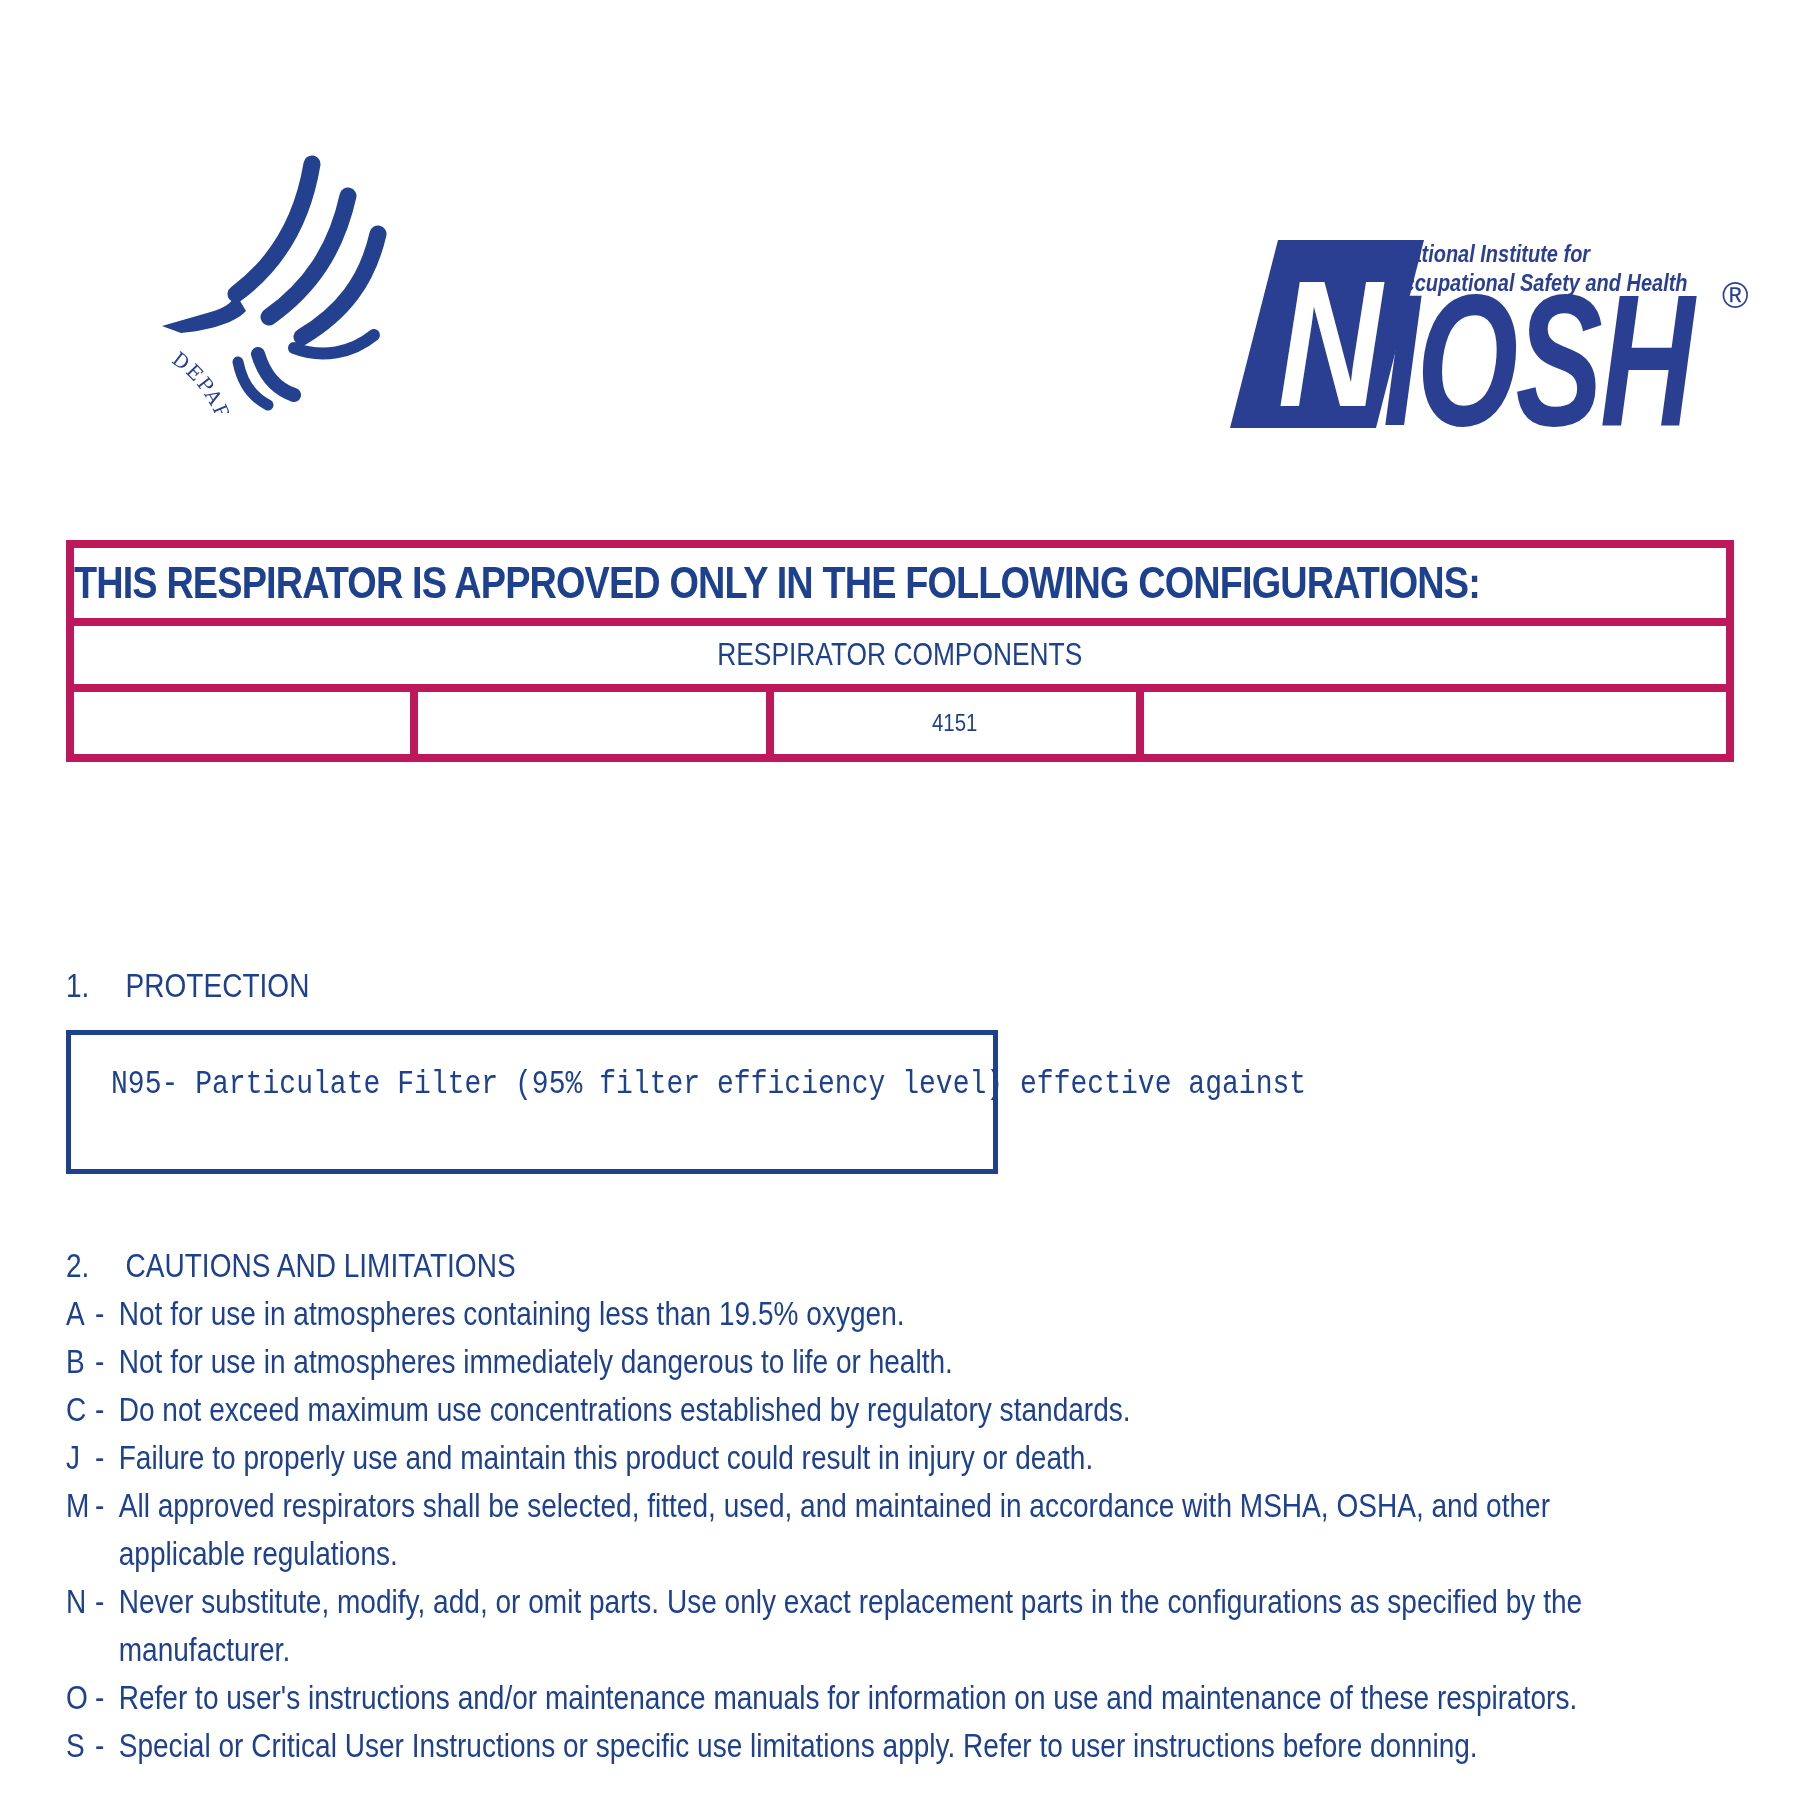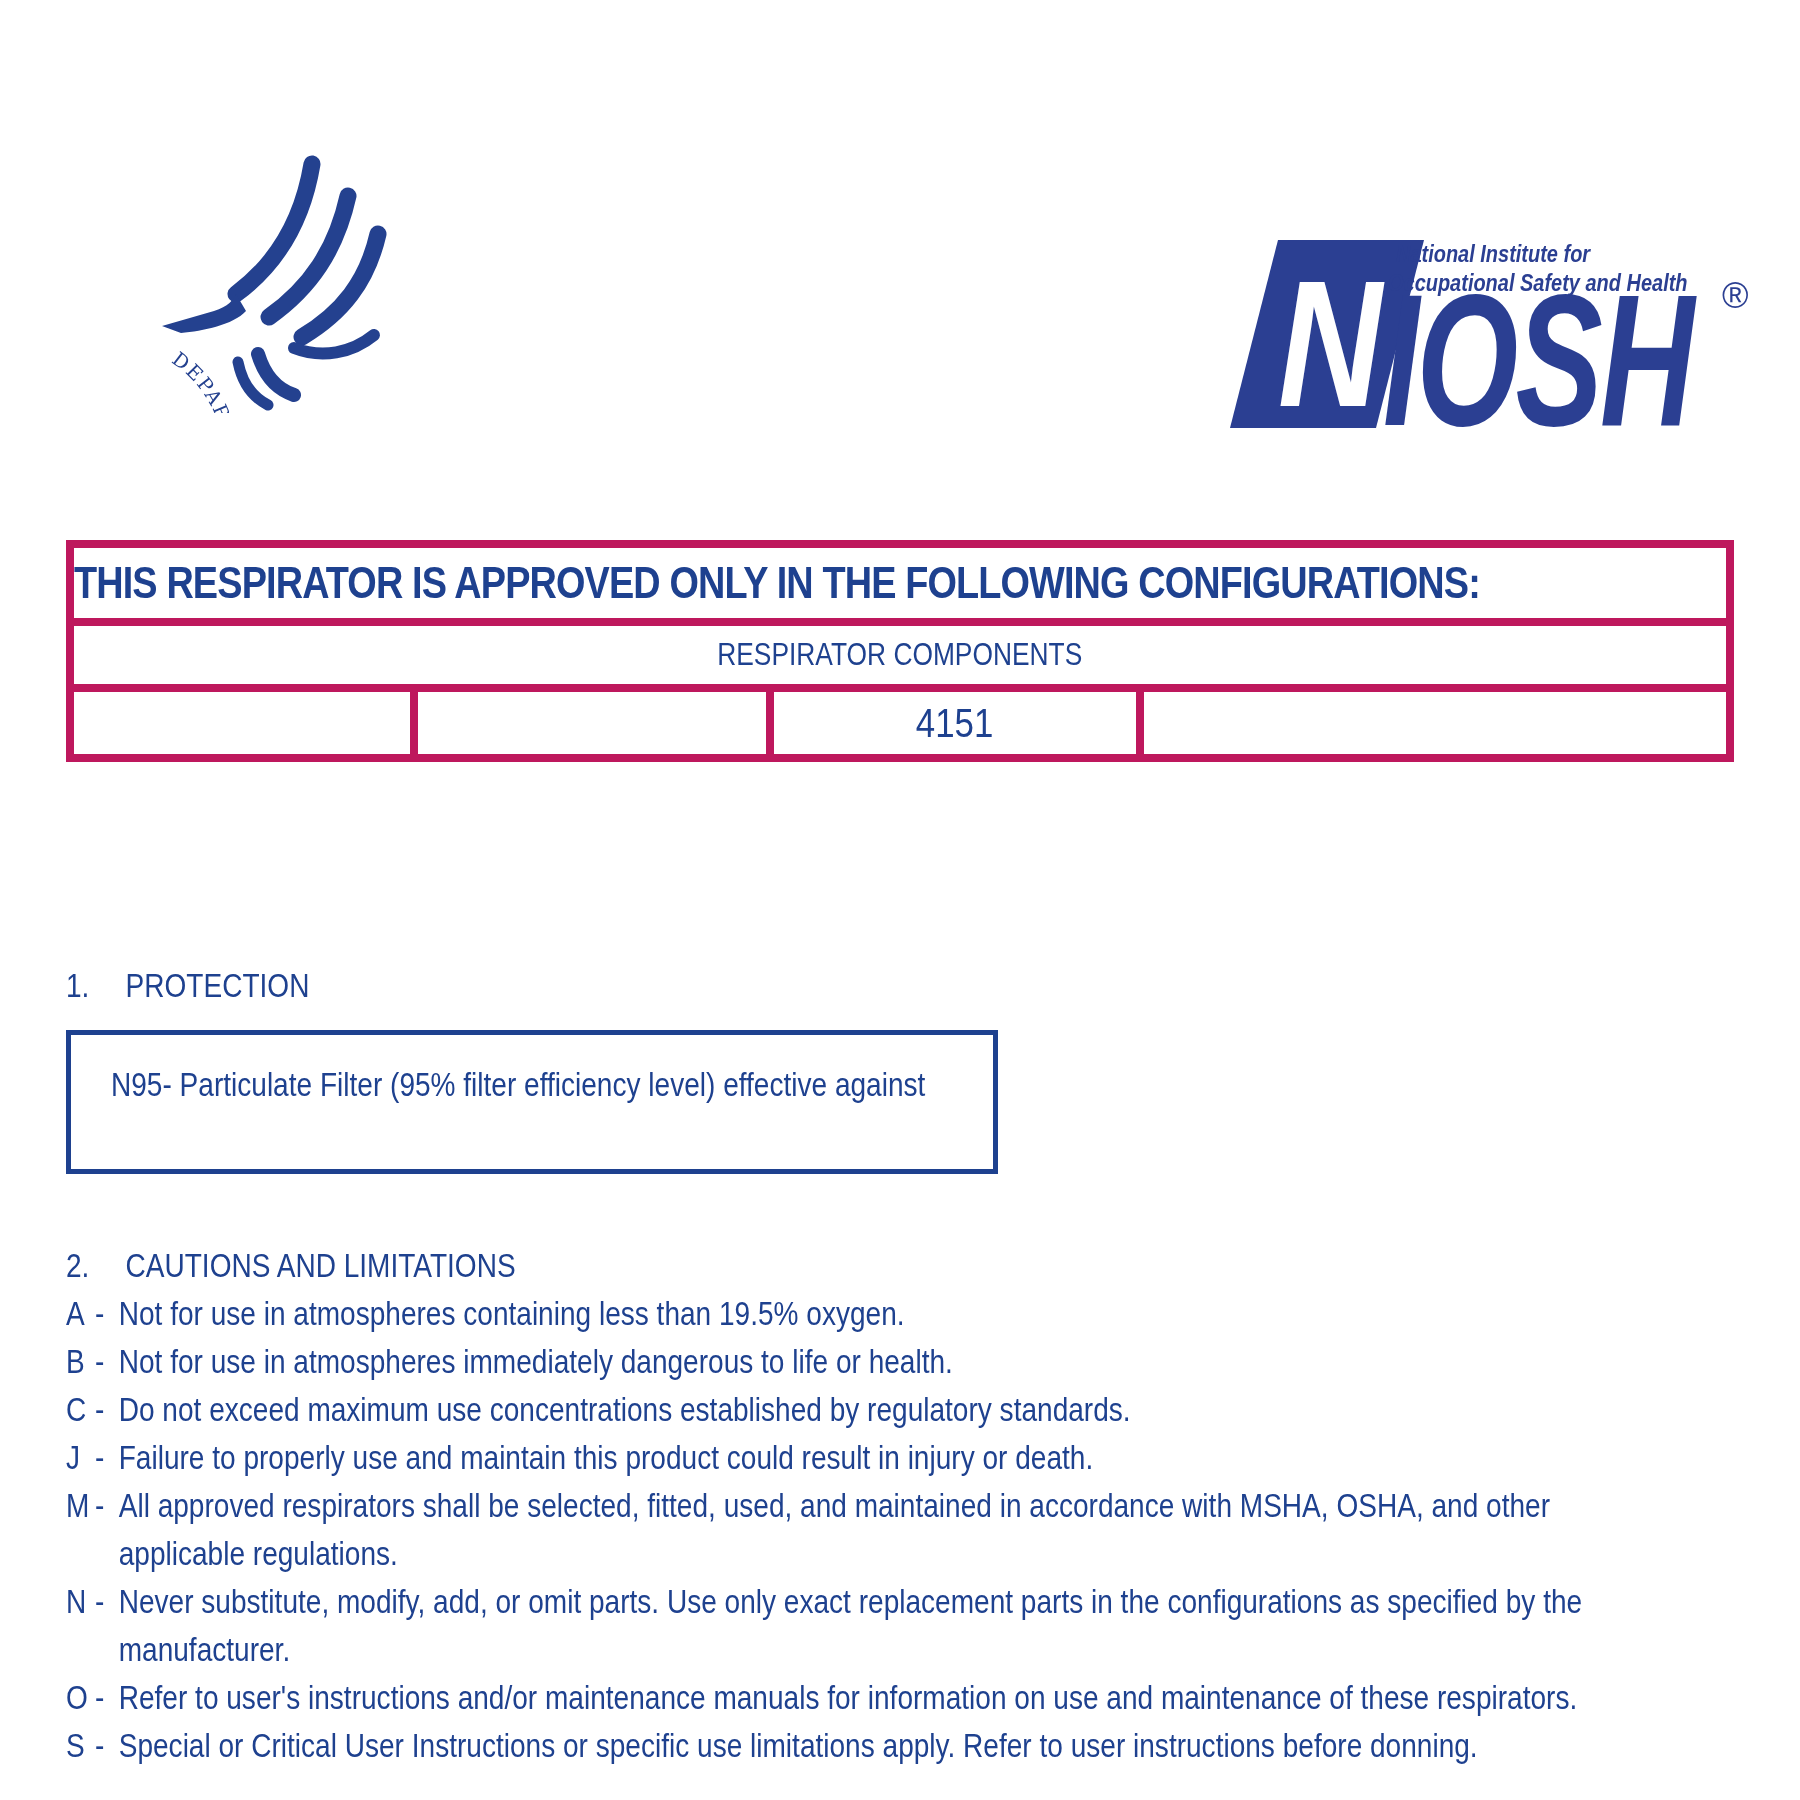--- a/index.html
+++ b/index.html
@@ -30,32 +30,32 @@
   .approval{border-width:5px;}
   .approval td{vertical-align:middle;text-align:center;padding:0;color:#1e418f;}
   .title-cell{
     height:70px;text-align:left !important;font-weight:bold;font-size:44px;
     letter-spacing:-1px;border-bottom-width:6px !important;
   }
   .title-cell .cond{transform:scaleX(0.86);}
   .components-cell{height:58px;font-size:31px;}
   .head-cell{height:68px;font-size:31px;border-bottom-width:6px !important;}
   .head-cell sup{font-size:19px;}
-  .data-row td{height:62px;font-size:41px;margin-left:44px;}
+  .data-row td{height:62px;font-size:24px;margin-left:44px;}
   .last-row td{border-bottom-width:6px !important;}
 
   
   .sec-head{position:absolute;left:66px;font-size:33px;line-height:48px;white-space:nowrap;}
   .sec1{top:962px;}
   .sec-head .inner{display:flex;}
   .sec-head .num{width:70px;}
   .protect-box{
     position:absolute;left:66px;top:1030px;width:932px;height:144px;
     border:5px solid #1e418f;box-sizing:border-box;
-    padding:24px 0 0 40px;font-size:33px;line-height:51px;white-space:nowrap;
+    padding:24px 0 0 40px;font-size:33px;line-height:51px;white-space:nowrap;font-family:Liberation Mono, monospace;
   }
 
   
   .cautions{position:absolute;left:66px;top:1242px;font-size:33px;line-height:48px;}
   .c-row{display:flex;}
   .c-row .code{width:34px;flex:0 0 34px;}
   .c-row .dash{width:28px;flex:0 0 28px;}
   .c-row .txt{width:1820px;}
   .c-head-inner{display:flex;}
   .c-head-inner .num{width:70px;flex:0 0 70px;}

